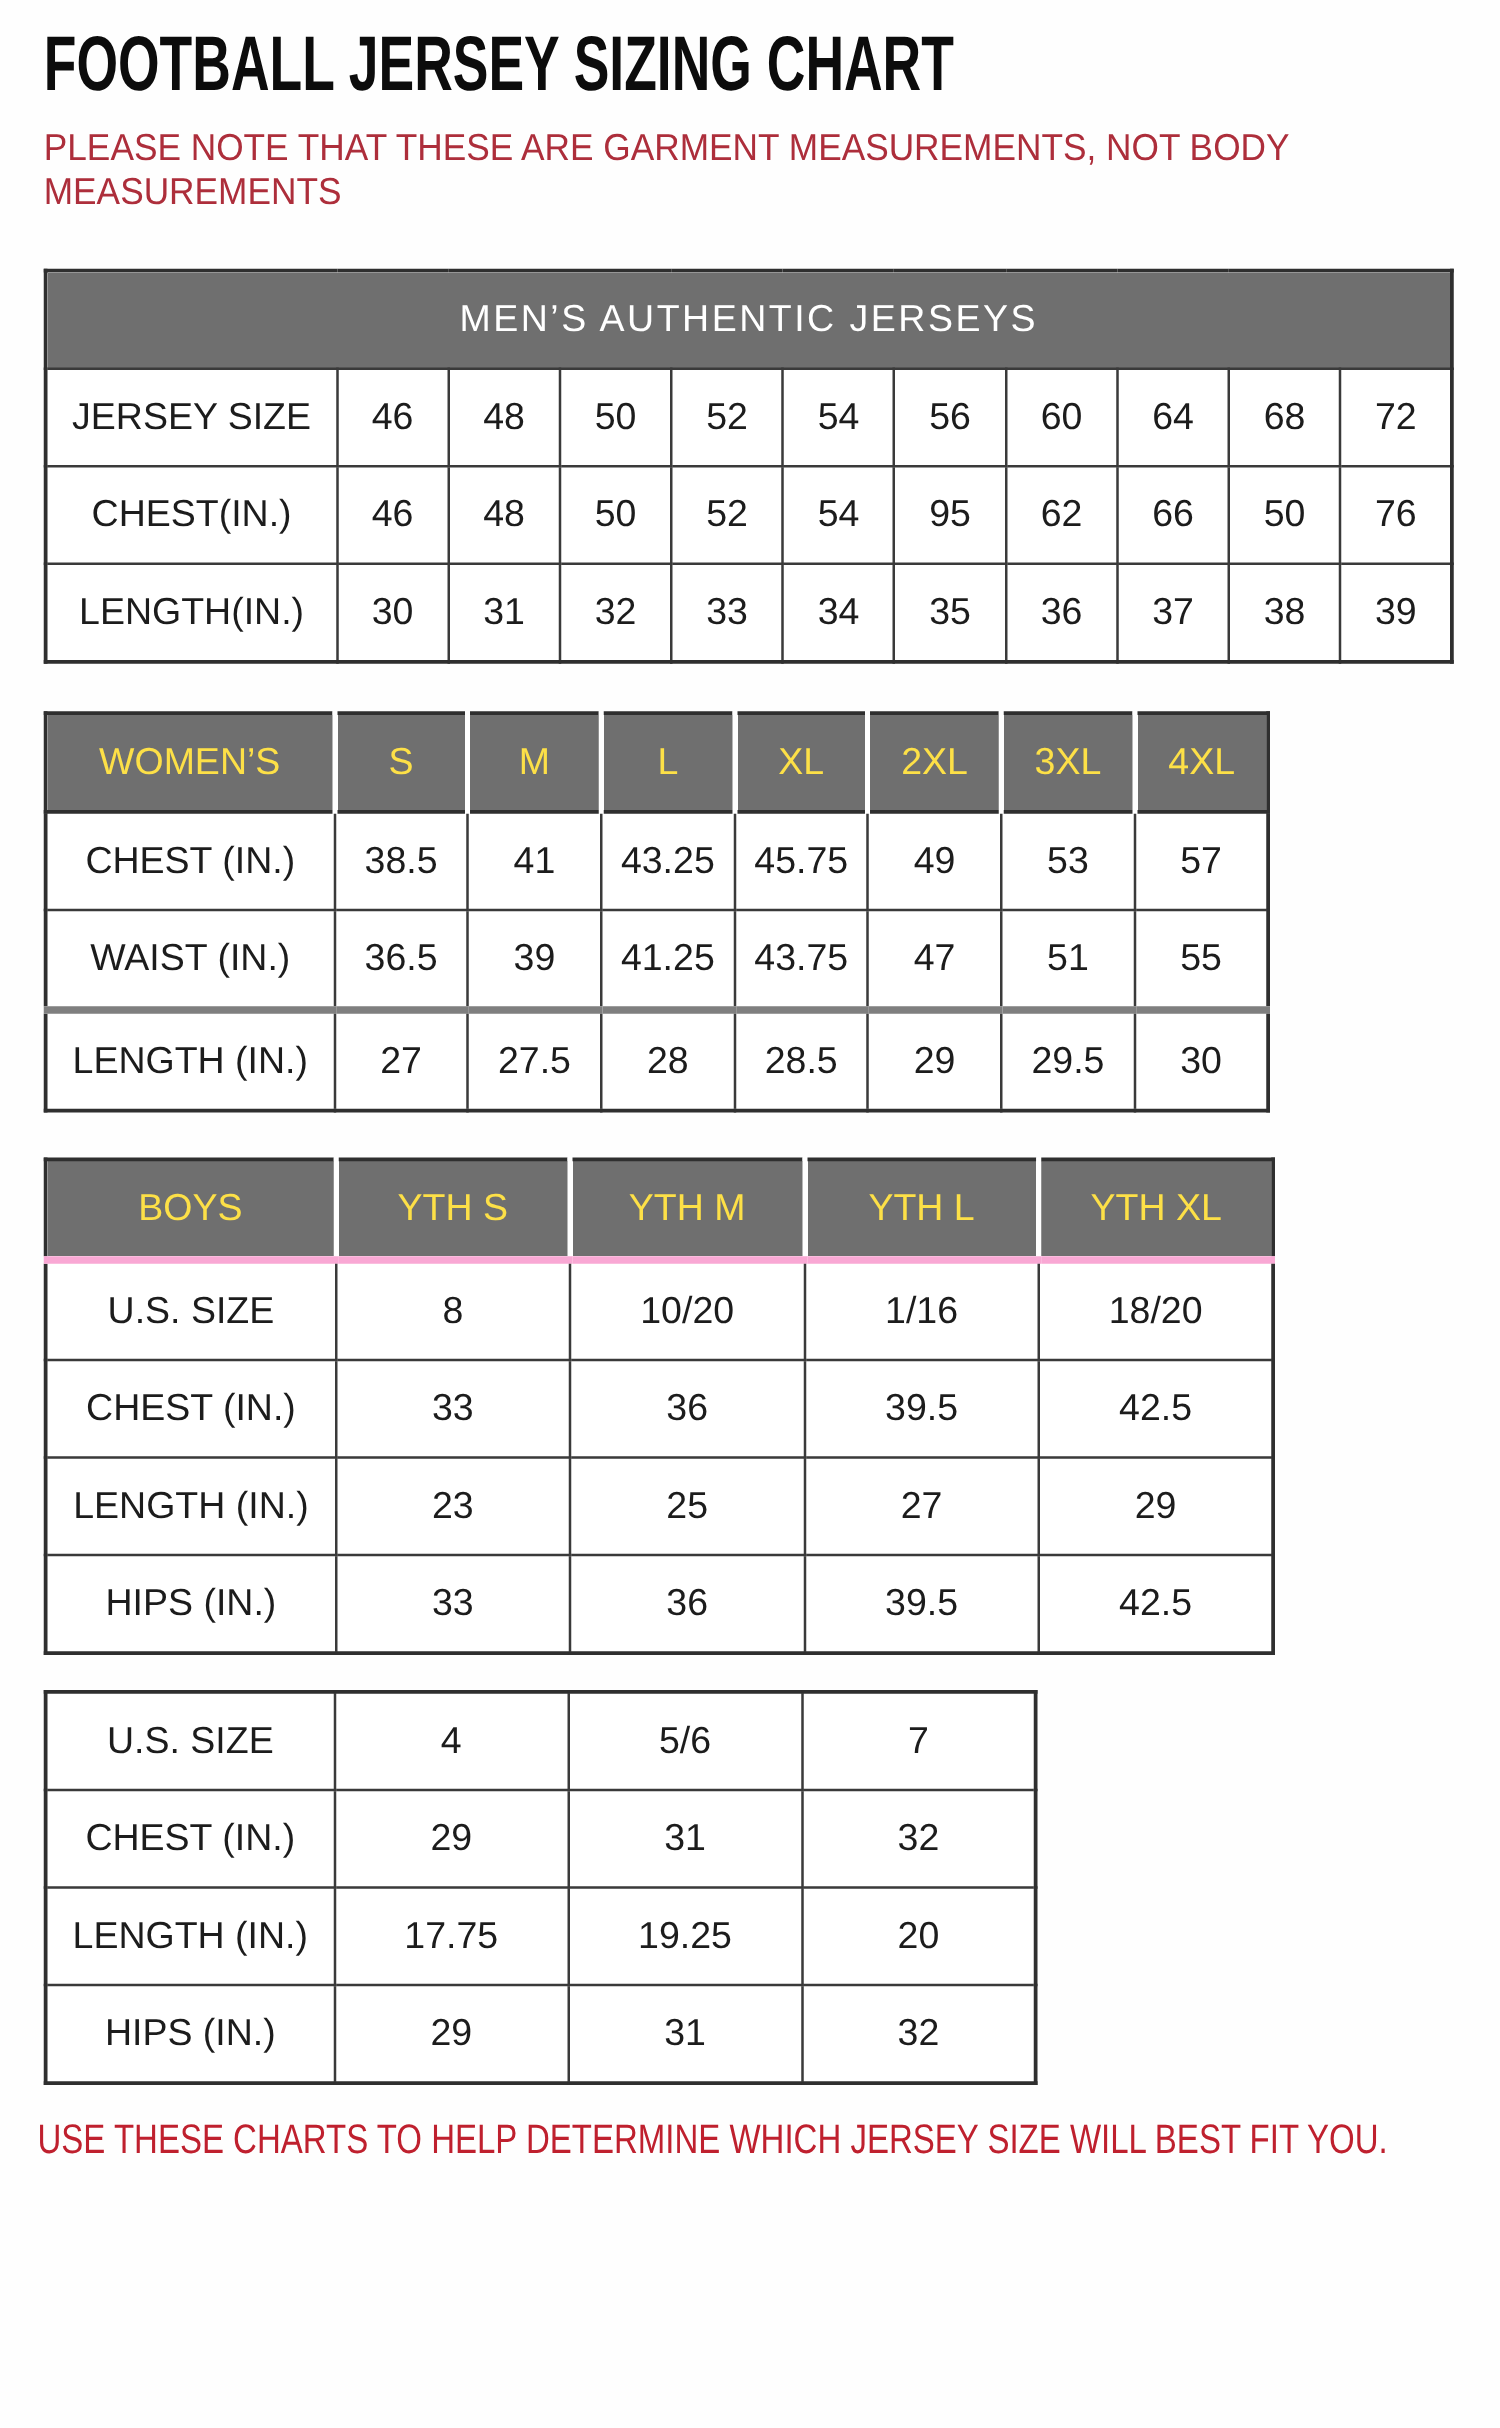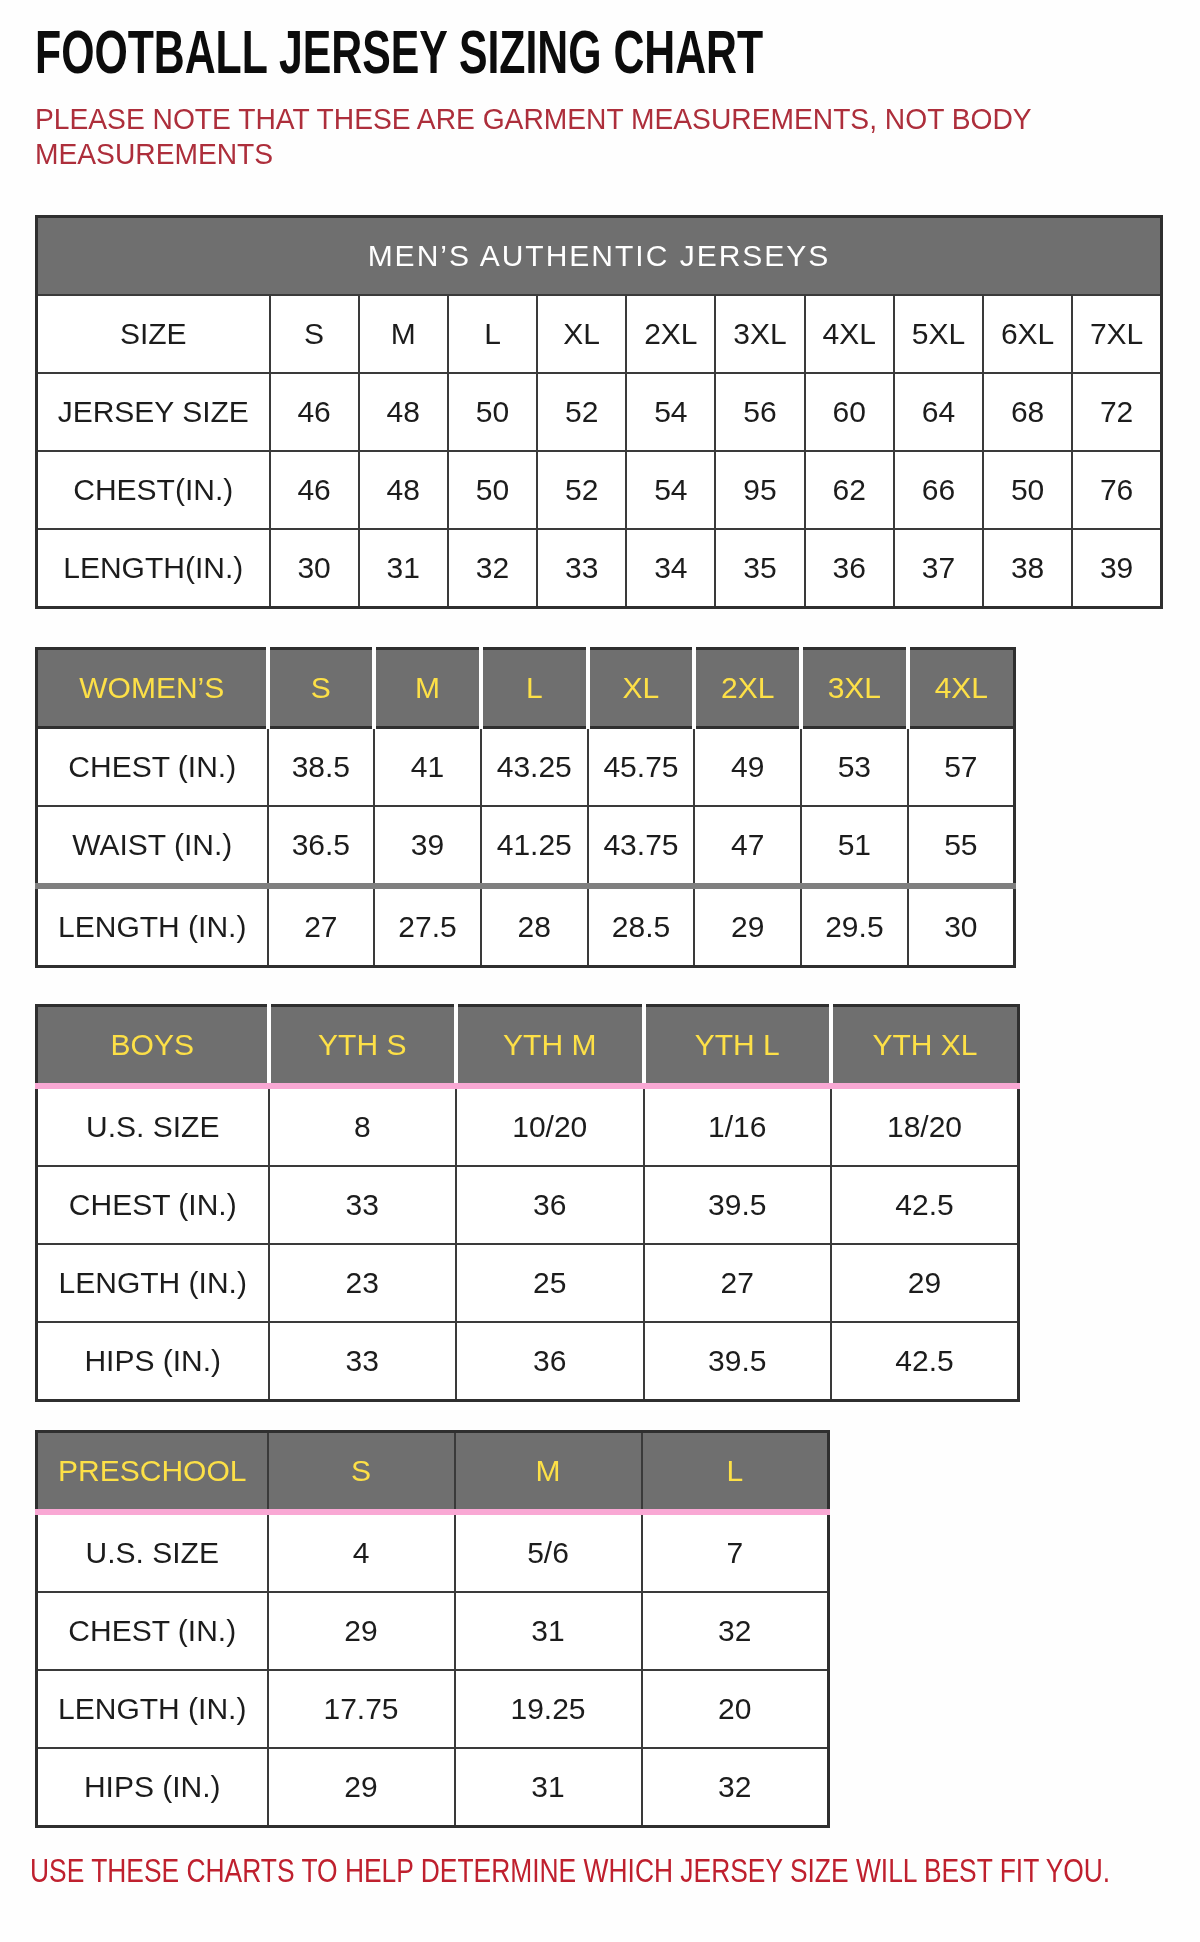--- a/index.html
+++ b/index.html
@@ -87,33 +87,20 @@
           <col class="data">
           <col class="data">
           <col class="data">
           <col class="data">
         </colgroup>
         <tbody>
           <tr>
             <td colspan="11" class="banner-cell">MEN’S AUTHENTIC JERSEYS</td>
           </tr>
           <tr>
-            <td class="label-cell">SIZE</td>
-            <td class="value-cell">S</td>
-            <td class="value-cell">M</td>
-            <td class="value-cell">L</td>
-            <td class="value-cell">XL</td>
-            <td class="value-cell">2XL</td>
-            <td class="value-cell">3XL</td>
-            <td class="value-cell">4XL</td>
-            <td class="value-cell">5XL</td>
-            <td class="value-cell">6XL</td>
-            <td class="value-cell">7XL</td>
-          </tr>
-          <tr>
             <td class="label-cell">JERSEY SIZE</td>
             <td class="value-cell">46</td>
             <td class="value-cell">48</td>
             <td class="value-cell">50</td>
             <td class="value-cell">52</td>
             <td class="value-cell">54</td>
             <td class="value-cell">56</td>
             <td class="value-cell">60</td>
             <td class="value-cell">64</td>
             <td class="value-cell">68</td>
@@ -248,26 +235,20 @@
         </tbody>
       </table>
       <table class="tbl tbl-preschool">
         <colgroup>
           <col class="label">
           <col class="data">
           <col class="data">
           <col class="data">
         </colgroup>
         <tbody>
-          <tr class="hdr">
-            <td class="hdr-cell label-cell">PRESCHOOL</td>
-            <td class="hdr-cell">S</td>
-            <td class="hdr-cell">M</td>
-            <td class="hdr-cell">L</td>
-          </tr>
           <tr>
             <td class="label-cell">U.S. SIZE</td>
             <td class="value-cell">4</td>
             <td class="value-cell">5/6</td>
             <td class="value-cell">7</td>
           </tr>
           <tr>
             <td class="label-cell">CHEST (IN.)</td>
             <td class="value-cell">29</td>
             <td class="value-cell">31</td>

